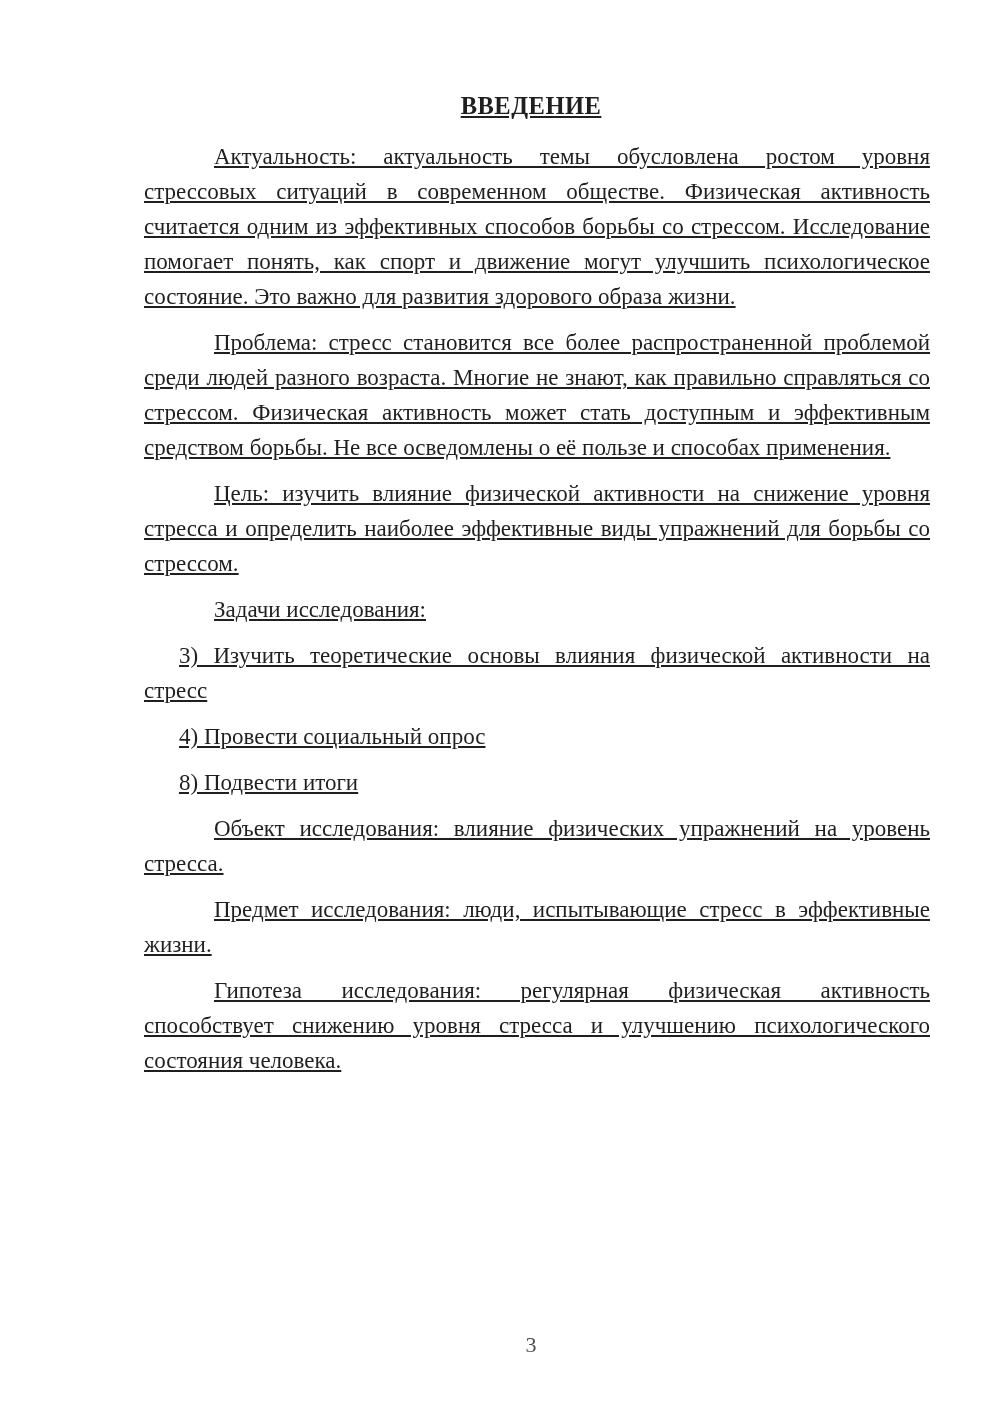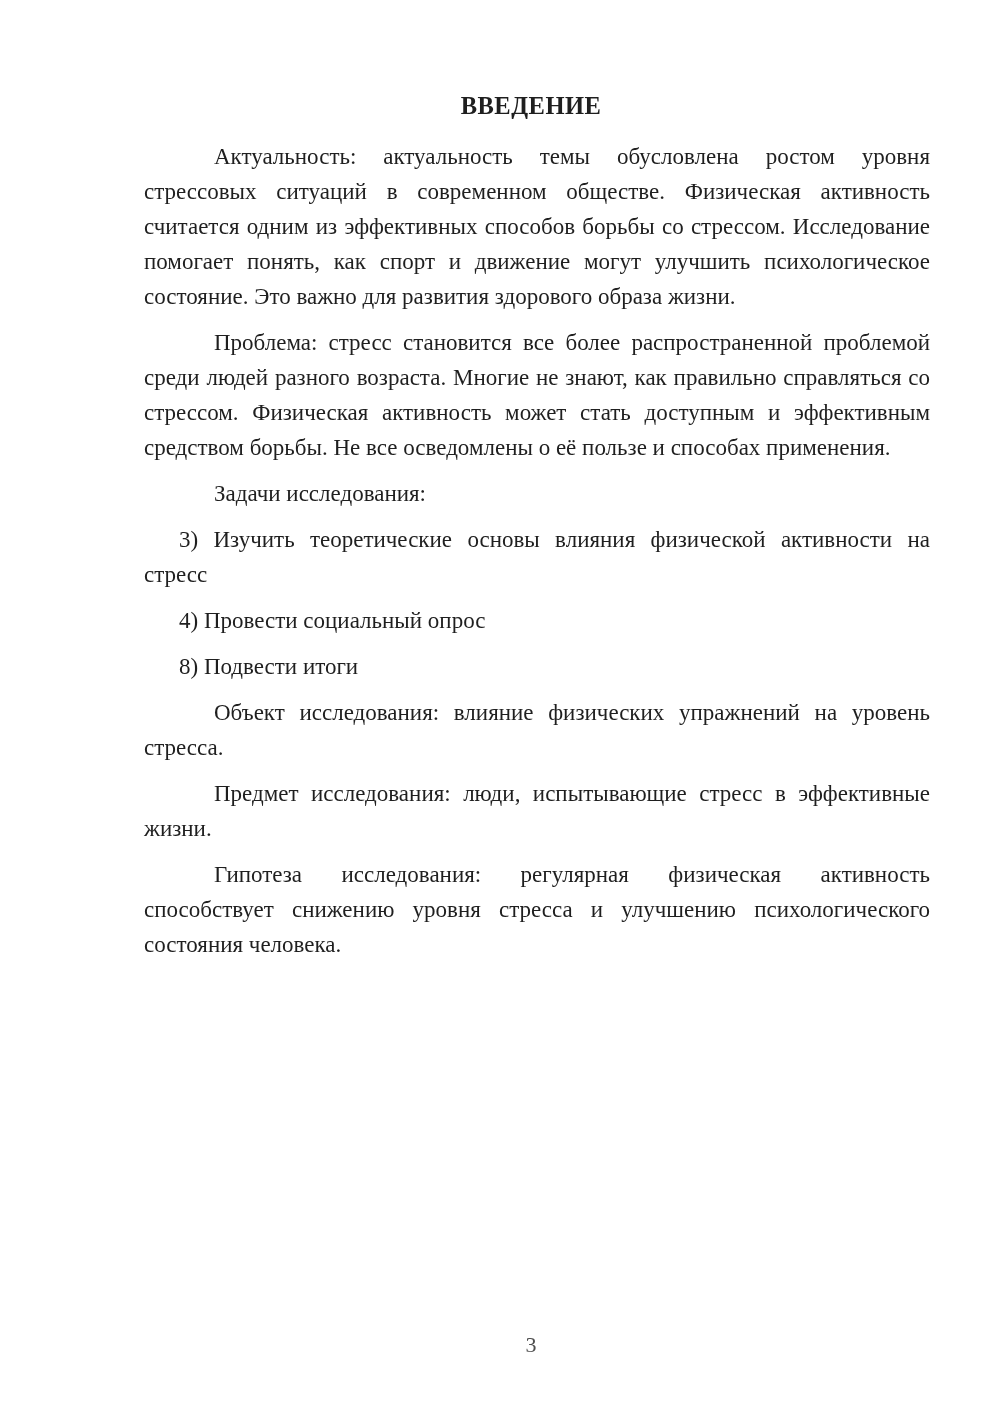--- a/index.html
+++ b/index.html
@@ -13,20 +13,21 @@
     height: 1414px;
     margin: 0 auto;
     background: #ffffff;
     box-sizing: border-box;
     padding: 88px 70px 0 132px;
     font-family: "Liberation Serif", "DejaVu Serif", serif;
     font-size: 23px;
     line-height: 35px;
     color: #1f1f1f;
     overflow: hidden;
+    text-decoration: underline;
   }
   .heading {
     margin: 0 0 16px 0;
     font-size: 24.5px;
     line-height: 35px;
     font-weight: bold;
     text-align: center;
     letter-spacing: 0.5px;
   }
   .para {
@@ -52,20 +53,21 @@
 <body>
 
 <div class="page">
 
   <h1 class="heading">ВВЕДЕНИЕ</h1>
 
   <p class="para">Актуальность: актуальность темы обусловлена ростом уровня стрессовых ситуаций в современном обществе. Физическая активность считается одним из эффективных способов борьбы со стрессом. Исследование помогает понять, как спорт и движение могут улучшить психологическое состояние. Это важно для развития здорового образа жизни.</p>
 
   <p class="para">Проблема: стресс становится все более распространенной проблемой среди людей разного возраста. Многие не знают, как правильно справляться со стрессом. Физическая активность может стать доступным и эффективным средством борьбы. Не все осведомлены о её пользе и способах применения.</p>
 
+  <p class="para">Цель: изучить влияние физической активности на снижение уровня стресса и определить наиболее эффективные виды упражнений для борьбы со стрессом.</p>
 
   <p class="para">Задачи исследования:</p>
 
   <p class="para task">3) Изучить теоретические основы влияния физической активности на стресс</p>
 
 
 
   <p class="para task">4) Провести социальный опрос</p>
 
   <p class="para task">8) Подвести итоги</p>

